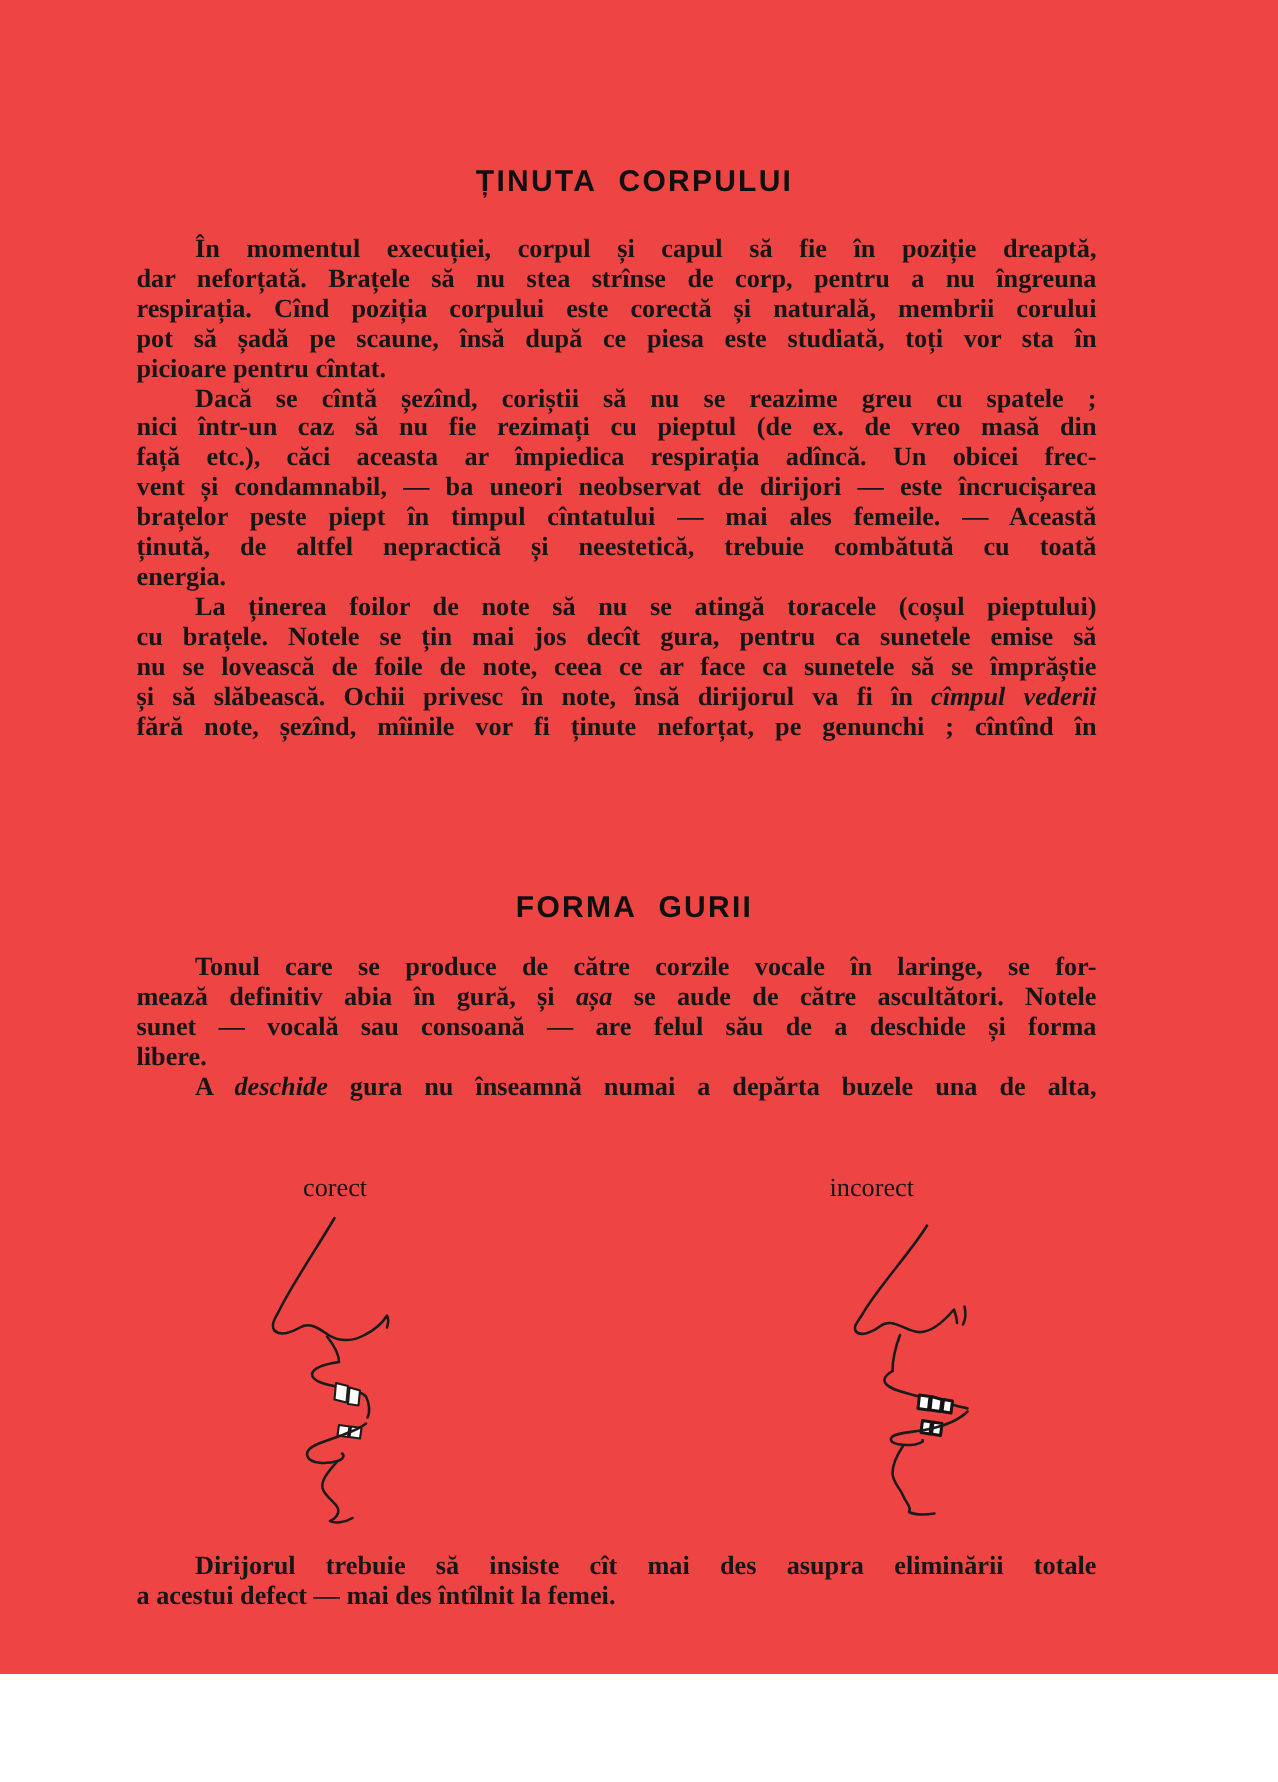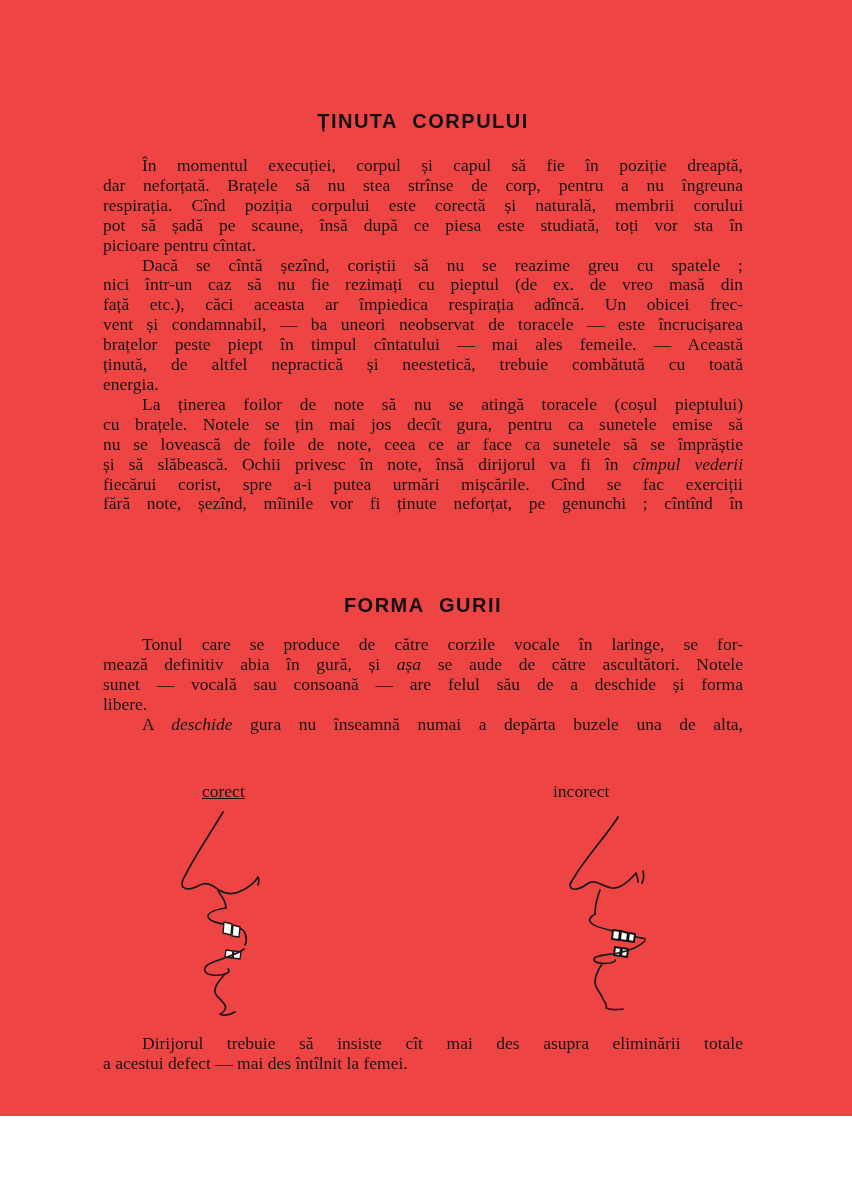--- a/index.html
+++ b/index.html
@@ -12,32 +12,32 @@
   .abs { position:absolute; }
   .heading {
     left:103px; width:640px; text-align:center;
     font-family:"Liberation Sans", sans-serif;
     font-weight:700; font-size:20px; letter-spacing:1.5px; word-spacing:8px;
     color:#101010;
   }
   .h1 { top:110px; }
   .h2 { top:594px; }
   .bodytext {
-    left:103px; width:640px;
-    font-size:17.5px; line-height:19.9px;
+    left:91px; width:640px;
+    font-size:17.5px; line-height:19.9px;font-weight:bold;
   }
   .body-1 { top:156px; }
   .body-2 { top:635px; }
   .body-3 { top:1034px; }
   .para .line { text-align:justify; text-align-last:justify; }
   .para .line.first { text-indent:39px; }
   .para .line.last { text-align-last:left; }
   .it { font-style:italic; }
   .fig-label { font-size:17.5px; color:#161616; }
-  .fig-label-correct { left:202px; top:781px;text-decoration:underline; }
+  .fig-label-correct { left:202px; top:781px; }
   .fig-label-incorrect { left:553px; top:781px; }
   .fig-svg-correct { left:173px; top:804px; }
   .fig-svg-incorrect { left:560px; top:806px; }
   .sketch { stroke:#1b1b1b; fill:none; stroke-width:1.7; stroke-linecap:round; stroke-linejoin:round; }
   .tooth { stroke:#1b1b1b; fill:#fdfdfb; stroke-width:1.4; stroke-linejoin:round; }
   .tooth-dark { stroke:#141414; fill:#fdfdfb; stroke-width:2; stroke-linejoin:round; }
   .copyright { left:155px; top:1130px; font-size:19px; color:#2c2c2c; letter-spacing:0.5px; }
   .pagenum { left:403px; top:1121px; font-size:17.5px; font-weight:700; color:#111; letter-spacing:1px; }
 </style>
 </head>
@@ -52,31 +52,30 @@
         <div class="line first"><span>În momentul execuției, corpul și capul să fie în poziție dreaptă,</span></div>
         <div class="line"><span>dar neforțată. Brațele să nu stea strînse de corp, pentru a nu îngreuna</span></div>
         <div class="line"><span>respirația. Cînd poziția corpului este corectă și naturală, membrii corului</span></div>
         <div class="line"><span>pot să șadă pe scaune, însă după ce piesa este studiată, toți vor sta în</span></div>
         <div class="line last"><span>picioare pentru cîntat.</span></div>
       </div>
       <div class="para">
         <div class="line first"><span>Dacă se cîntă șezînd, coriștii să nu se reazime greu cu spatele ;</span></div>
         <div class="line"><span>nici într-un caz să nu fie rezimați cu pieptul (de ex. de vreo masă din</span></div>
         <div class="line"><span>față etc.), căci aceasta ar împiedica respirația adîncă. Un obicei frec-</span></div>
-        <div class="line"><span>vent și condamnabil, — ba uneori neobservat de toracele — este încrucișarea</span></div>
+        <div class="line"><span>vent și condamnabil, — ba uneori neobservat de dirijori — este încrucișarea</span></div>
         <div class="line"><span>brațelor peste piept în timpul cîntatului — mai ales femeile. — Această</span></div>
         <div class="line"><span>ținută, de altfel nepractică și neestetică, trebuie combătută cu toată</span></div>
         <div class="line last"><span>energia.</span></div>
       </div>
       <div class="para">
         <div class="line first"><span>La ținerea foilor de note să nu se atingă toracele (coșul pieptului)</span></div>
         <div class="line"><span>cu brațele. Notele se țin mai jos decît gura, pentru ca sunetele emise să</span></div>
         <div class="line"><span>nu se lovească de foile de note, ceea ce ar face ca sunetele să se împrăștie</span></div>
         <div class="line"><span>și să slăbească. Ochii privesc în note, însă dirijorul va fi în </span><span class="it">cîmpul vederii</span></div>
-        <div class="line"><span>fiecărui corist, spre a-i putea urmări mișcările. Cînd se fac exerciții</span></div>
         <div class="line"><span>fără note, șezînd, mîinile vor fi ținute neforțat, pe genunchi ; cîntînd în</span></div>
       </div>
     </div>
 
   <div class="abs heading h2">FORMA GURII</div>
 
   <div class="abs bodytext body-2">
       <div class="para">
         <div class="line first"><span>Tonul care se produce de către corzile vocale în laringe, se for-</span></div>
         <div class="line"><span>mează definitiv abia în gură, și </span><span class="it">așa</span><span> se aude de către ascultători. Notele</span></div>

